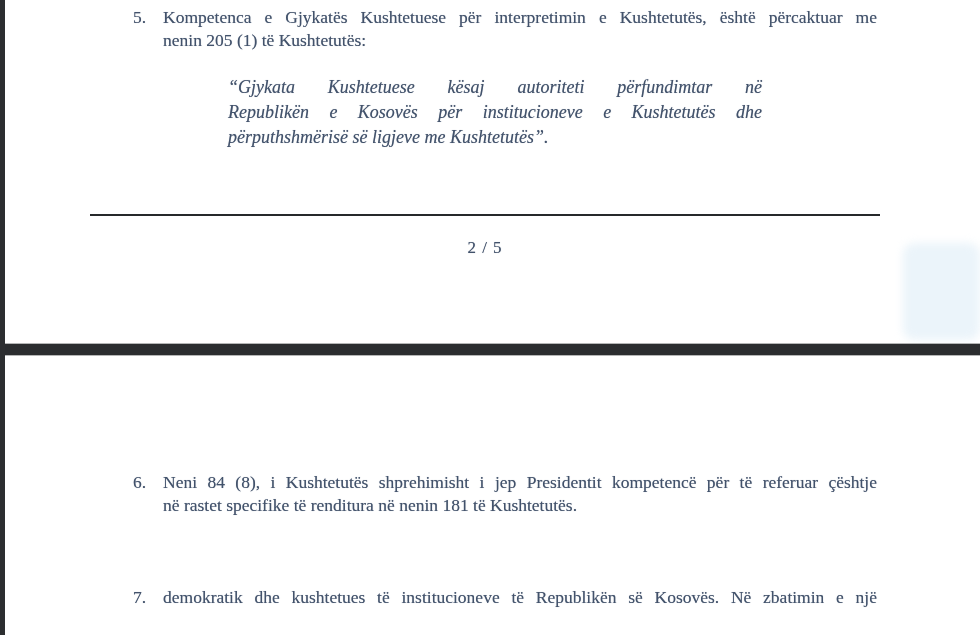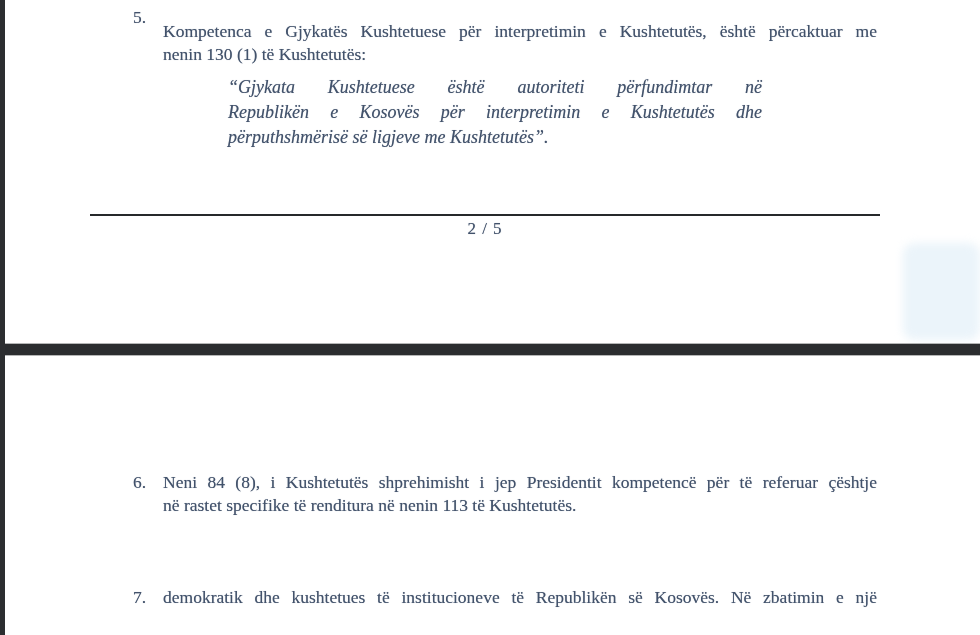--- a/index.html
+++ b/index.html
@@ -64,59 +64,59 @@
     height: 25px; line-height: 25px;
     font-size: 18px;
     white-space: nowrap;
   }
   .footer-rule {
     position: absolute; left: 90px; top: 214px;
     width: 790px; height: 2px;
     background: #26292b;
   }
   .page-number {
-    position: absolute; left: 90px; top: 218px;
+    position: absolute; left: 90px; top: 237px;
     width: 790px; height: 22px;
     text-align: center;
     font-size: 17px;
     line-height: 22px;
     letter-spacing: 1px;
   }
 </style>
 </head>
 <body>
 
 <div>
 
   <div class="item-number ink" style="top:6px">5.</div>
-  <div class="para" style="top:20px">
+  <div class="para" style="top:6px">
     <div class="line just ink">Kompetenca e Gjykatës Kushtetuese për interpretimin e Kushtetutës, është përcaktuar me</div>
-    <div class="line ink">nenin 130 (1) të Kushtetutës:</div>
+    <div class="line ink">nenin 205 (1) të Kushtetutës:</div>
   </div>
 
   <div class="blockquote">
-    <div class="qline just ink">“Gjykata Kushtetuese është autoriteti përfundimtar në</div>
-    <div class="qline just ink">Republikën e Kosovës për interpretimin e Kushtetutës dhe</div>
+    <div class="qline just ink">“Gjykata Kushtetuese kësaj autoriteti përfundimtar në</div>
+    <div class="qline just ink">Republikën e Kosovës për institucioneve e Kushtetutës dhe</div>
     <div class="qline ink">përputhshmërisë së ligjeve me Kushtetutës”.</div>
   </div>
 
   <div class="footer-rule"></div>
   <div class="page-number ink">2 / 5</div>
 
   <div class="scan-artifact"></div>
 </div>
 
 <div class="page-separator"></div>
 
 <div>
 
   <div class="item-number ink" style="top:471px">6.</div>
   <div class="para" style="top:471px">
     <div class="line just ink">Neni 84 (8), i Kushtetutës shprehimisht i jep Presidentit kompetencë për të referuar çështje</div>
-    <div class="line ink">në rastet specifike të renditura në nenin 113 të Kushtetutës.</div>
+    <div class="line ink">në rastet specifike të renditura në nenin 181 të Kushtetutës.</div>
   </div>
 
   <div class="item-number ink" style="top:586px">7.</div>
   <div class="para" style="top:586px">
     <div class="line just ink">demokratik dhe kushtetues të institucioneve të Republikën së Kosovës. Në zbatimin e një</div>
   </div>
 </div>
 
 <div class="edge-line"></div>
 

